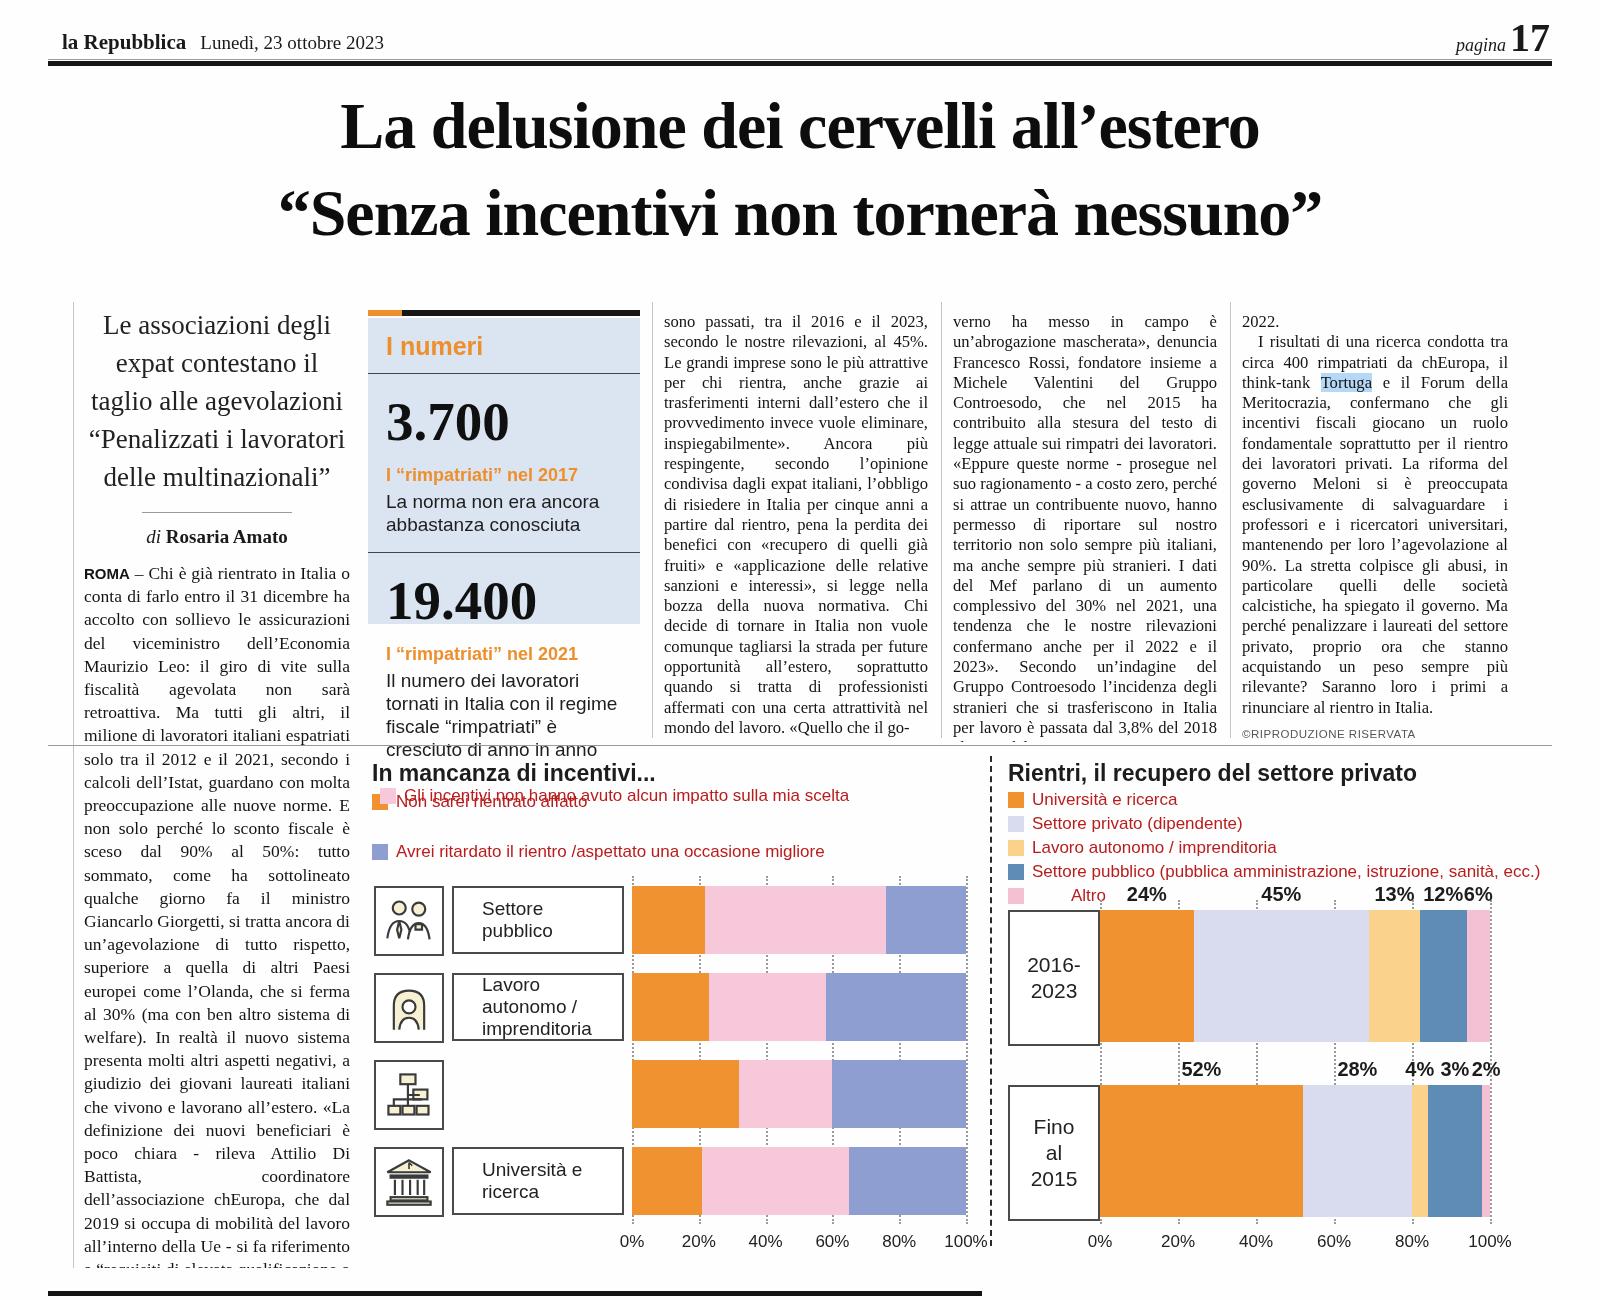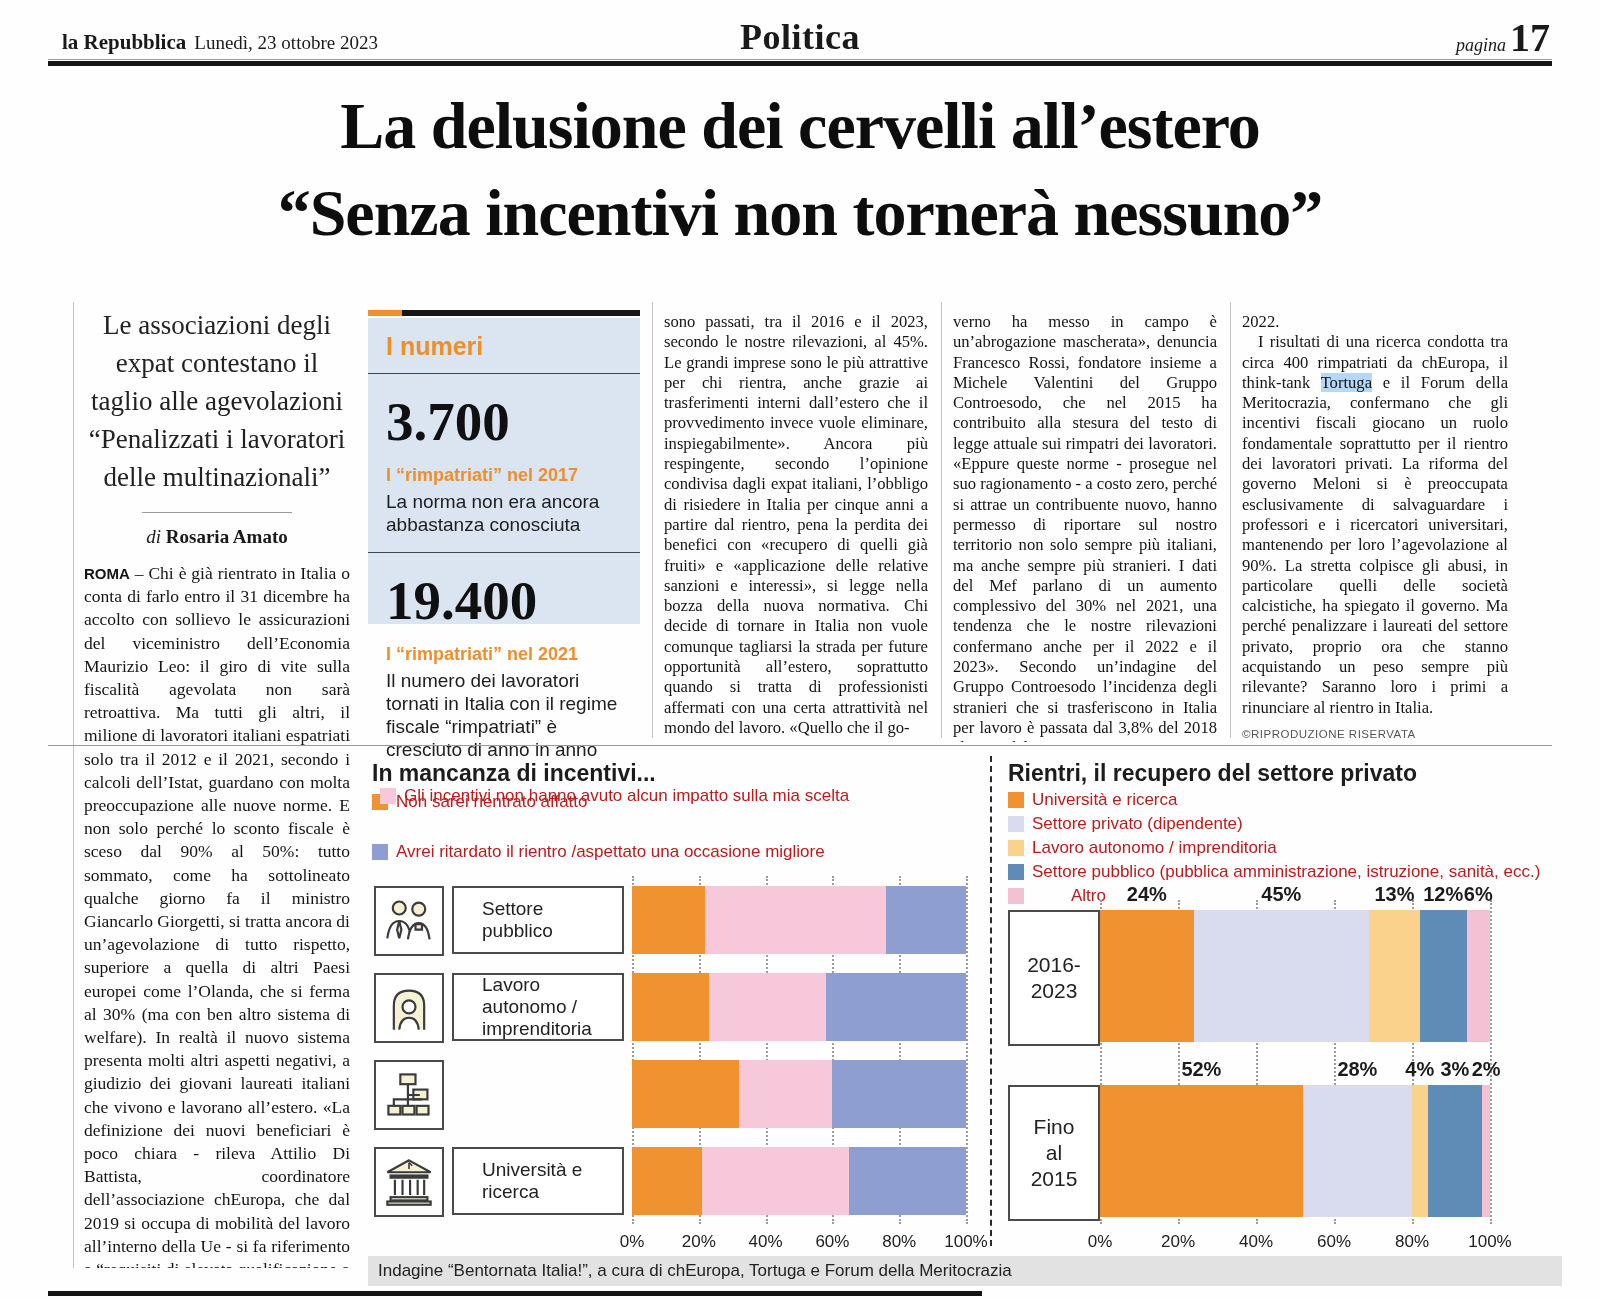--- a/index.html
+++ b/index.html
@@ -1,21 +1,21 @@
 <!DOCTYPE html>
 <html><head>
 <meta charset="utf-8">
 <style>
   html,body{margin:0;padding:0;background:#ffffff;}
   .page{position:relative;width:1600px;height:1300px;background:#fefefe;overflow:hidden;
         font-family:"Liberation Serif",serif;color:#1a1a1a;}
   .abs{position:absolute;}
   
   .masthead{font-weight:bold;font-size:21px;}
-  .hdr-date{font-size:19px;margin-left:4px;}
+  .hdr-date{font-size:19px;margin-left:10px;}
   .section-title{font-weight:bold;font-size:36px;letter-spacing:.5px;}
   .pagina-word{font-style:italic;font-size:18px;}
   .pagina-num{font-weight:bold;font-size:40px;line-height:1;}
   .rule-thin{background:#9a9a9a;height:1px;}
   .rule-thick{background:#161616;height:5px;}
   
   .headline{width:100%;text-align:center;font-weight:bold;color:#0d0d0d;
             font-size:66px;line-height:1.32;letter-spacing:-1px;}
   
   .standfirst{font-size:27px;line-height:38px;text-align:center;color:#222;}
@@ -62,21 +62,20 @@
 </style>
 </head>
 <body>
 
 <div class="page">
 
   <div class="abs" style="left:62px;top:30px;">
     <span class="masthead">la Repubblica</span>
     <span class="hdr-date">Lunedì, 23 ottobre 2023</span>
   </div>
-  <div class="abs section-title" style="left:0;top:16px;width:100%;text-align:center;">Politica</div>
   <div class="abs" style="right:50px;top:18px;display:flex;align-items:baseline;gap:4px;">
     <span class="pagina-word">pagina</span>
     <span class="pagina-num">17</span>
   </div>
   <div class="abs rule-thin" style="left:48px;top:59px;width:1504px;"></div>
   <div class="abs rule-thick" style="left:48px;top:61px;width:1504px;"></div>
 
   <div class="abs headline" style="left:0;top:82px;">
     <div>La delusione dei cervelli all’estero</div>
     <div>“Senza incentivi non tornerà nessuno”</div>
@@ -261,16 +260,15 @@
       <div class="seg" style="left: 1302.8px; top: 1085px; width: 109.2px; height: 132px; background: rgb(217, 220, 238);"></div>
       <div class="vlabel" style="left: 1312.4px; top: 1058px;">28%</div>
       <div class="seg" style="left: 1412px; top: 1085px; width: 15.6px; height: 132px; background: rgb(251, 210, 140);"></div>
       <div class="vlabel" style="left: 1374.8px; top: 1058px;">4%</div>
       <div class="seg" style="left: 1427.6px; top: 1085px; width: 54.6px; height: 132px; background: rgb(94, 140, 183);"></div>
       <div class="vlabel" style="left: 1409.9px; top: 1058px;">3%</div>
       <div class="seg" style="left: 1482.2px; top: 1085px; width: 7.8px; height: 132px; background: rgb(243, 192, 212);"></div>
       <div class="vlabel" style="left: 1441.1px; top: 1058px;">2%</div>
     </div>
 
-  <div class="abs caption-bar" style="left:368px;top:1256px;width:1184px;height:30px;">Indagine “Bentornata Italia!”, a cura di chEuropa, Tortuga e Forum della Meritocrazia</div>
 
   <div class="abs" style="left:48px;top:1291px;width:934px;height:5px;background:#141414;"></div>
 </div>
 
 </body></html>

